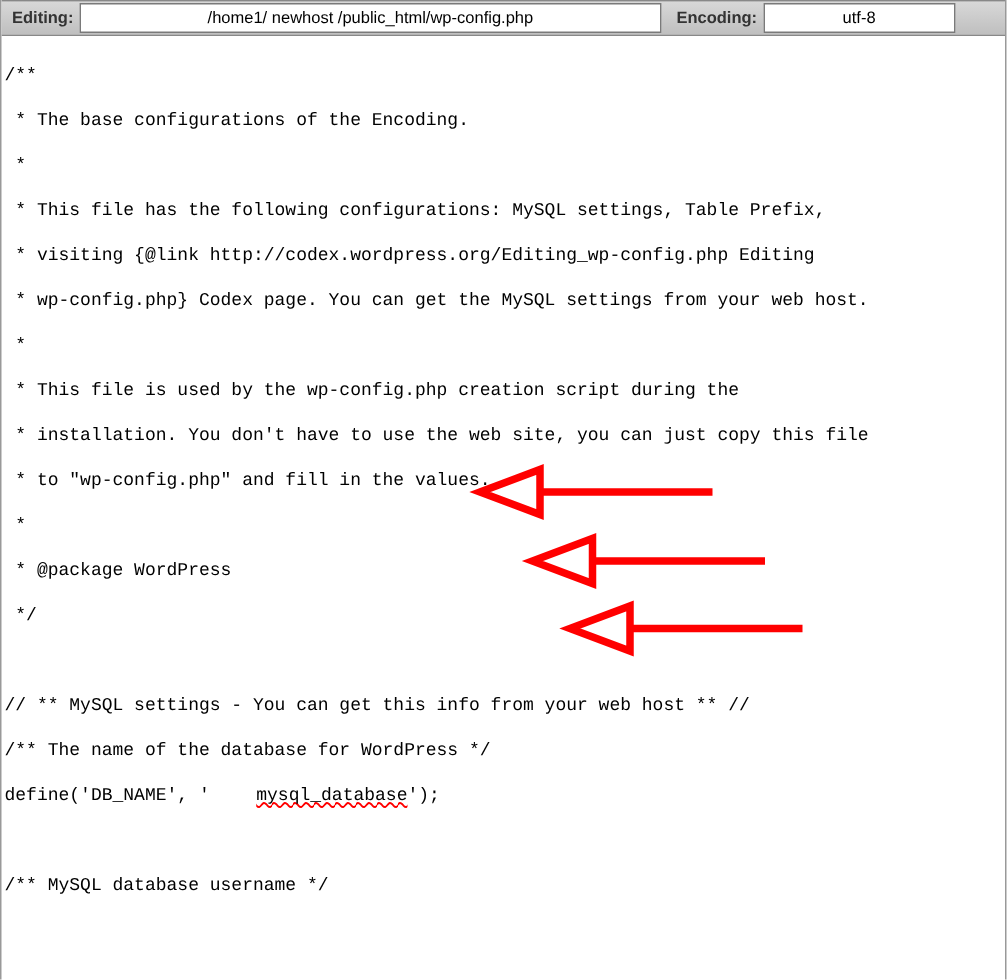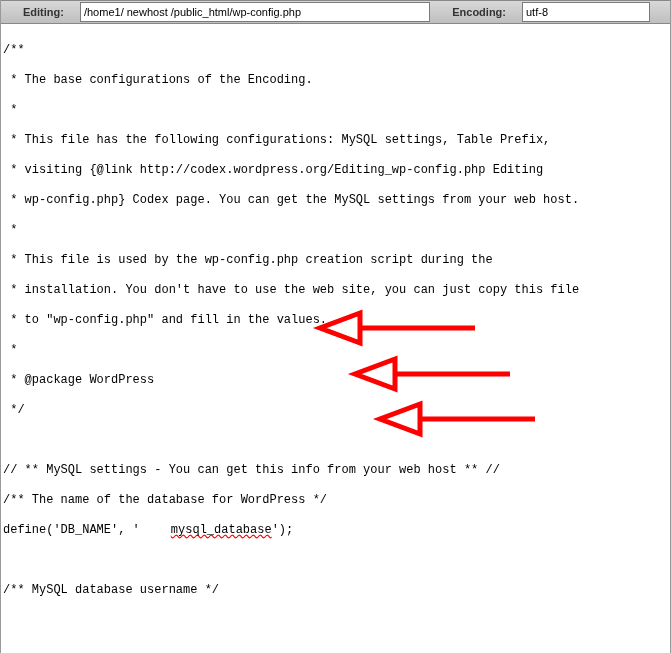--- a/index.html
+++ b/index.html
@@ -16,37 +16,38 @@
     border-right: 1px solid #999;
     box-sizing: border-box;
   }
   .toolbar {
     display: flex;
     align-items: center;
     height: 24px;
     background: linear-gradient(to bottom, #d8d8d8, #bfbfbf);
     border-top: 1px solid #888;
     border-bottom: 1px solid #888;
-    padding: 0 20px;
-    gap: 12px;
+    padding: 0 5px;
+    gap: 0px;
     box-sizing: border-box;
   }
   .toolbar-label {
     font-weight: bold;
     color: #333;
     padding: 0 4px 0 2px;
   }
   .toolbar-input {
     font-family: Tahoma, Arial, sans-serif;
     font-size: 11px;
     height: 16px;
     padding: 1px 3px;
     border: 1px solid #7a7a7a;
     background: #fff;
     color: #000;
+    text-align: center;
   }
   .toolbar-input.path {
     width: 380px;
     margin-right: 8px;
   }
   .toolbar-input.encoding {
     width: 120px;
   }
   .editor {
     font-family: "Courier New", monospace;

